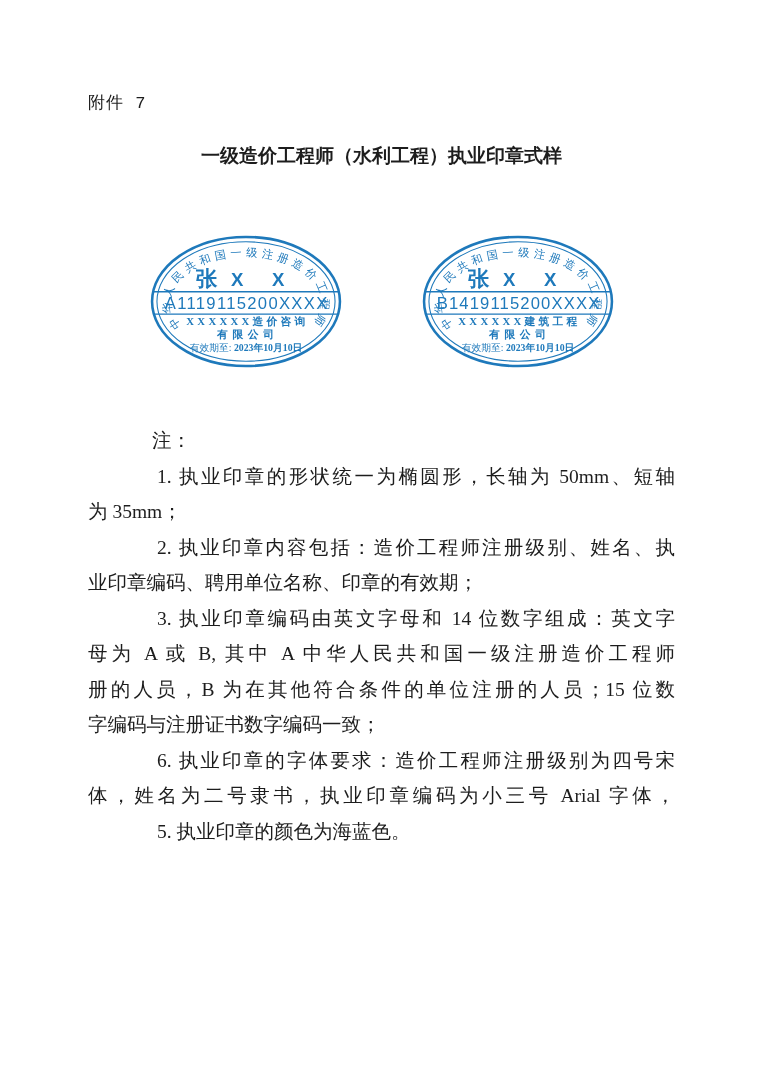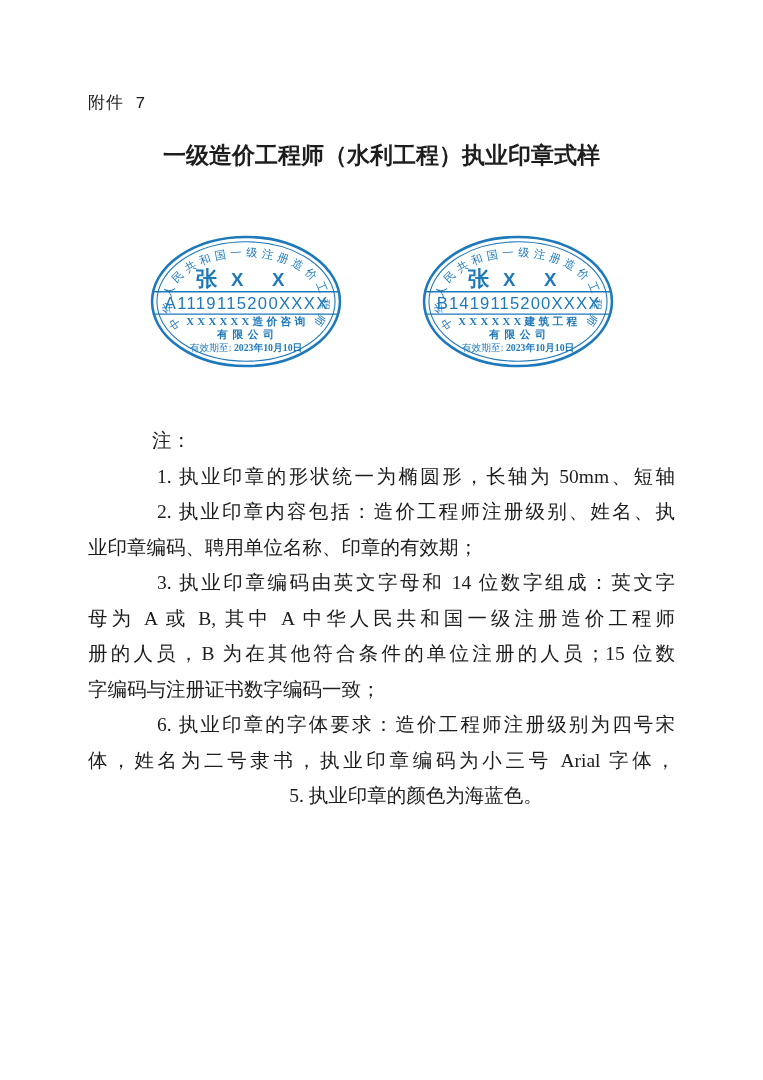--- a/index.html
+++ b/index.html
@@ -8,21 +8,21 @@
     font-family:"Liberation Serif","DejaVu Serif",serif;
     color:var(--text-color,#1d1d1d);
   }
   .attachment-label{
     position:absolute;left:88px;top:91px;
     font-family:Liberation Mono, monospace;
     font-size:17px;letter-spacing:1px;
   }
   .doc-title{
     position:absolute;left:0;top:142px;width:763px;
-    text-align:center;font-size:23px;font-weight:bold;line-height:28px;
+    text-align:center;font-size:19px;font-weight:bold;line-height:28px;
   }
   .seal-row{
     position:absolute;left:0;top:233px;width:763px;
     display:flex;justify-content:center;gap:76px;
   }
   .seal{display:block;}
   .seal .ring{fill:none;stroke:var(--seal-blue,#1e79bb);}
   .seal .ring-outer{stroke-width:2.6px;}
   .seal .ring-inner{stroke-width:1.1px;}
   .seal .band-line{stroke:var(--seal-blue,#1e79bb);stroke-width:1.5px;}
@@ -42,21 +42,21 @@
   }
   .company{font-size:11px;letter-spacing:0.3px;font-weight:600;}
   .company2{font-size:11px;letter-spacing:1px;font-weight:600;}
   .validity{font-size:10px;}
   .validity .v-date{font-weight:bold;}
   .notes{
     position:absolute;left:88px;top:423px;width:587px;
     font-size:19.5px;line-height:35.5px;
   }
   .note-line{white-space:nowrap;}
-  .indent{padding-left:69px;text-align:center;}
+  .indent{padding-left:69px;}
   .indent-sm{padding-left:64px;}
   .fill{text-align:justify;text-align-last:justify;white-space:normal;}
 </style>
 </head>
 <body>
 
 <div class="attachment-label">附件 7</div>
 
 <h1 class="doc-title" style="margin:0;">一级造价工程师（水利工程）执业印章式样</h1>
 
@@ -118,20 +118,21 @@
       <tspan class="v-label">有效期至:</tspan>
       <tspan class="v-date">2023年10月10日</tspan>
     </text>
   </svg>
 
 </div>
 
 <div class="notes">
   <div class="note-line indent-sm">注：</div>
   <div class="note-line indent fill">1. 执业印章的形状统一为椭圆形，长轴为 50mm、短轴</div>
+  <div class="note-line">为 35mm；</div>
   <div class="note-line indent fill">2. 执业印章内容包括：造价工程师注册级别、姓名、执</div>
   <div class="note-line">业印章编码、聘用单位名称、印章的有效期；</div>
   <div class="note-line indent fill">3. 执业印章编码由英文字母和 14 位数字组成：英文字</div>
   <div class="note-line fill">母为 A 或 B, 其中 A 中华人民共和国一级注册造价工程师</div>
   <div class="note-line fill">册的人员，B 为在其他符合条件的单位注册的人员；15 位数</div>
   <div class="note-line">字编码与注册证书数字编码一致；</div>
   <div class="note-line indent fill">6. 执业印章的字体要求：造价工程师注册级别为四号宋</div>
   <div class="note-line fill">体，姓名为二号隶书，执业印章编码为小三号 Arial 字体，</div>
   <div class="note-line indent">5. 执业印章的颜色为海蓝色。</div>
 </div>

